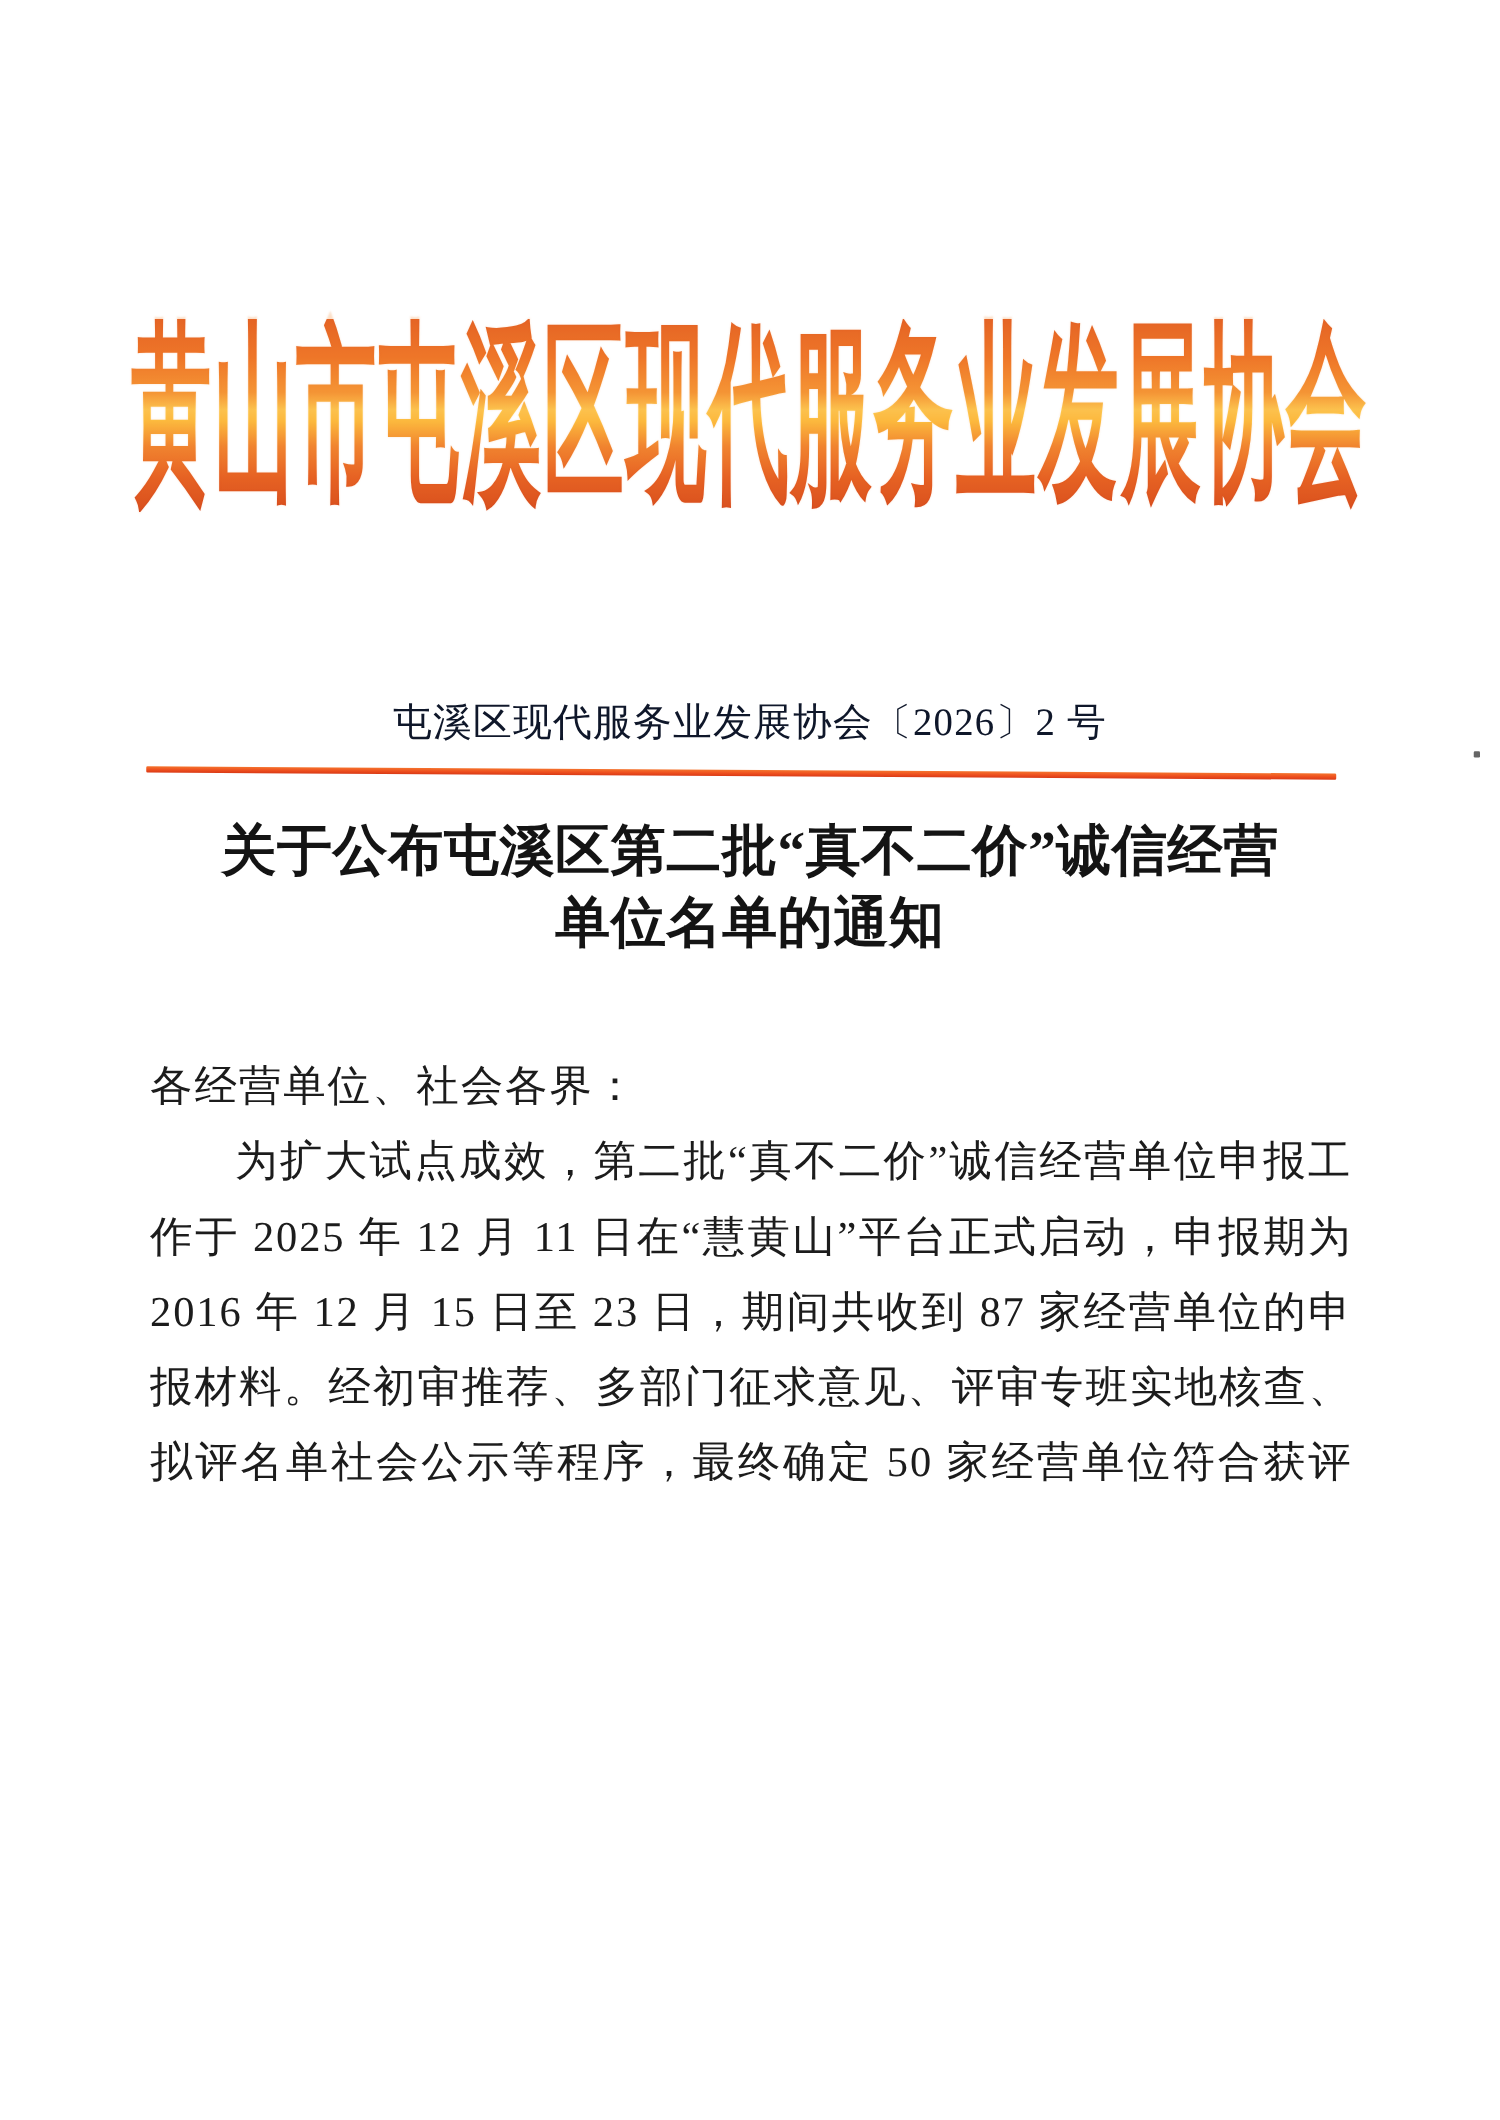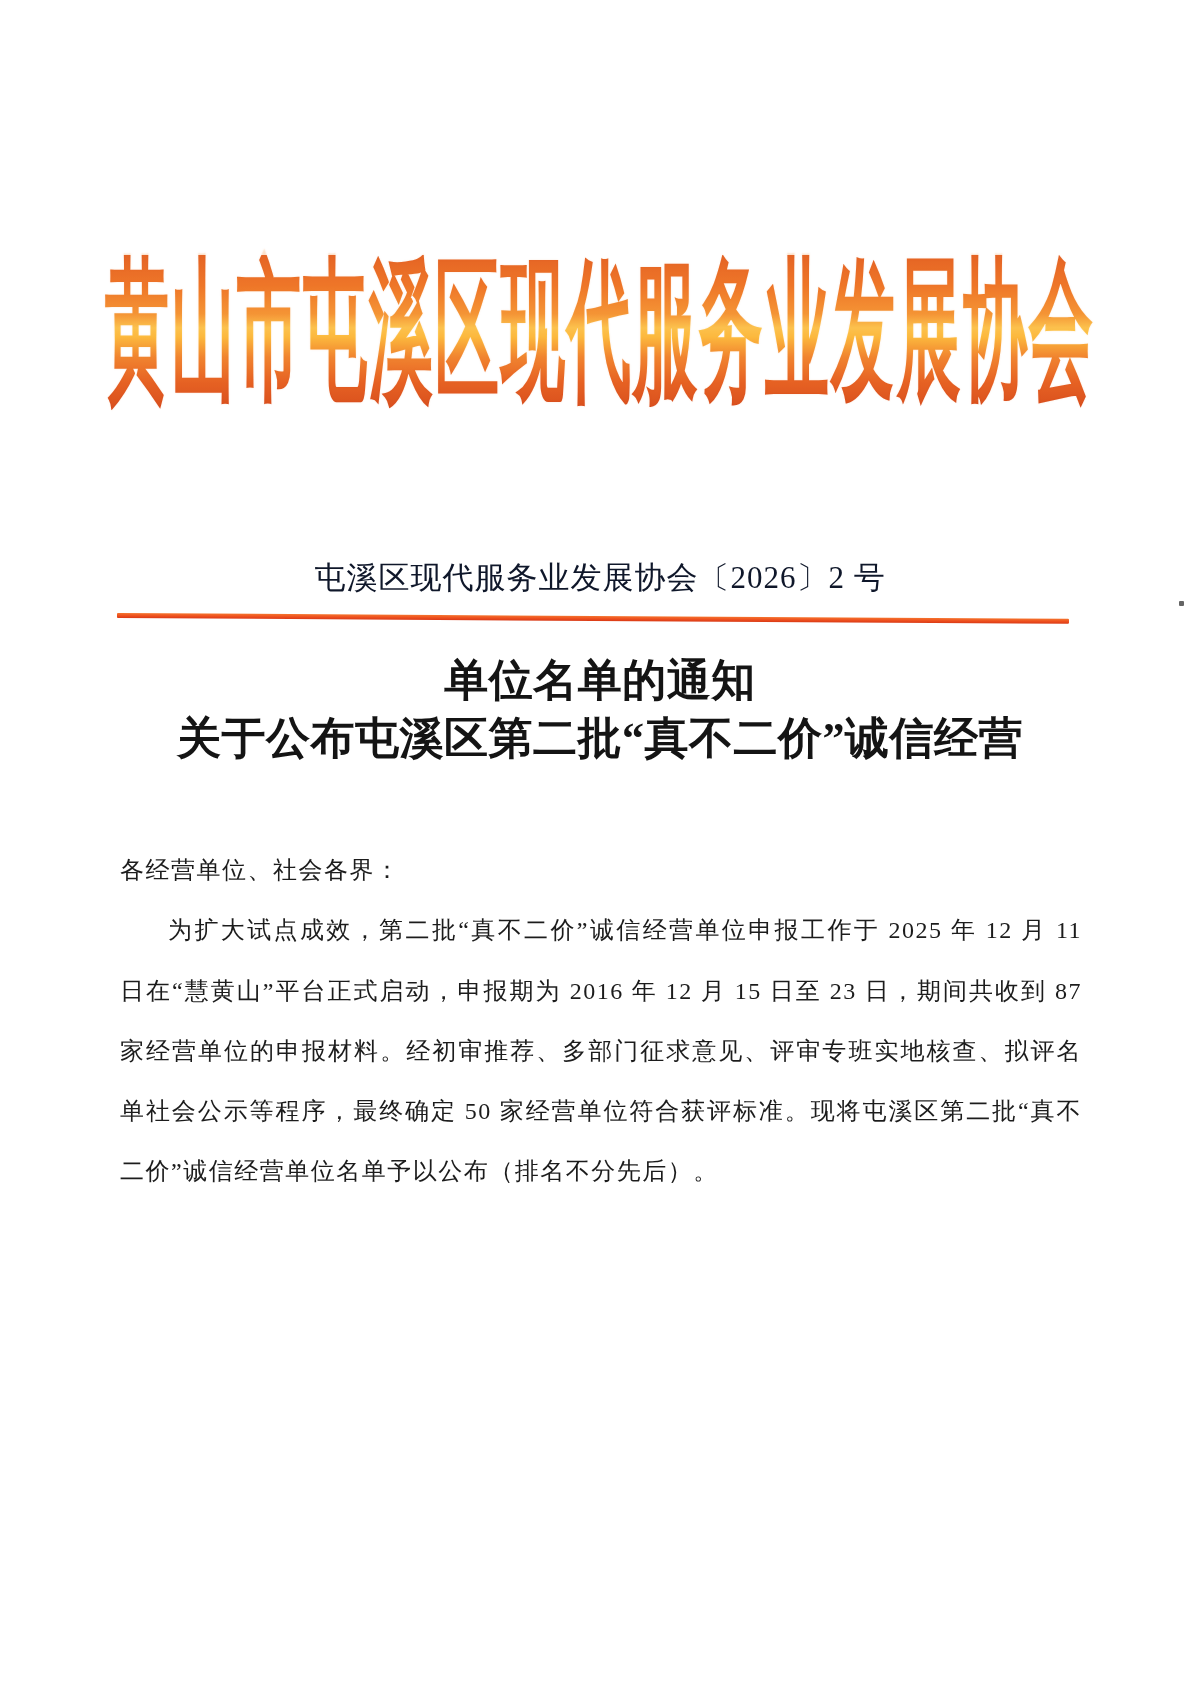--- a/index.html
+++ b/index.html
@@ -90,21 +90,21 @@
     color: #141414;
   }
   .title-line { display: block; }
 
   
   .body-text {
     position: absolute;
     top: 840px;
     left: 120px;
     width: 962px;
-    font-size: 24px;
+    font-size: 34px;
     line-height: 60.3px;
     letter-spacing: 1.5px;
     color: var(--text, #1c1c1c);
     text-align: justify;
     text-justify: inter-character;
   }
   .body-text p { margin: 0; }
   .salutation { text-indent: 0; }
   .para { text-indent: 2em; }
 
@@ -139,22 +139,22 @@
 
   <div class="banner">
     <span class="banner-text">黄山市屯溪区现代服务业发展协会</span>
   </div>
 
   <div class="docnum">屯溪区现代服务业发展协会〔2026〕2 号</div>
 
   <div class="divider"></div>
 
   <h1 class="title">
+    <span class="title-line">关于公布屯溪区第二批“真不二价”诚信经营</span>
     <span class="title-line">单位名单的通知</span>
-    <span class="title-line">关于公布屯溪区第二批“真不二价”诚信经营</span>
   </h1>
 
   <div class="body-text">
     <p class="salutation">各经营单位、社会各界：</p>
     <p class="para">为扩大试点成效，第二批“真不二价”诚信经营单位申报工作于 2025 年 12 月 11 日在“慧黄山”平台正式启动，申报期为 2016 年 12 月 15 日至 23 日，期间共收到 87 家经营单位的申报材料。经初审推荐、多部门征求意见、评审专班实地核查、拟评名单社会公示等程序，最终确定 50 家经营单位符合获评标准。现将屯溪区第二批“真不二价”诚信经营单位名单予以公布（排名不分先后）。</p>
   </div>
 
   <div class="page-number">1</div>
 
   <div class="speck"></div>

